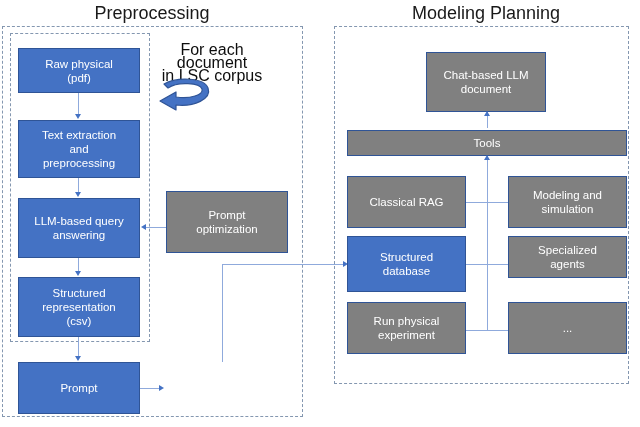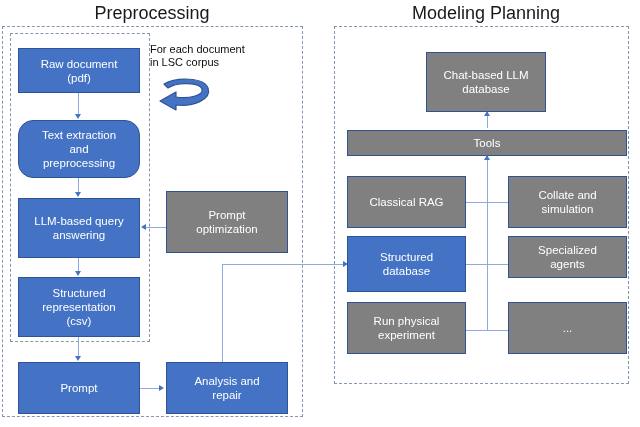--- a/index.html
+++ b/index.html
@@ -89,24 +89,24 @@
   }
   .arrowhead.right {
     border-top: 3.5px solid transparent;
     border-bottom: 3.5px solid transparent;
     border-left: 5px solid #4472C4;
   }
 
   
   .loop-label {
     position: absolute;
-    font-size: 11px;
+    font-size: 16px;
     line-height: 13px;
     color: #0d0d0d;
-    text-align: left;
+    text-align: center;
     white-space: pre-line;
   }
   .loop-arrow { position: absolute; }
 </style>
 </head>
 <body>
 
 <div id="canvas">
 
   <div class="panel-title" style="left:28px; top:2px; width:248px;">Preprocessing</div>
@@ -121,27 +121,27 @@
 in LSC corpus</div>
 
   <div class="loop-arrow" style="left:146px; top:74px;">
     <svg width="70" height="40" viewBox="0 0 70 40" xmlns="http://www.w3.org/2000/svg">
       <path d="M18 10 C 30 3, 58 3, 62 14 C 66 25, 48 33, 30 31
                L30 36 L14 27 L30 18 L30 23
                C 44 25, 58 21, 56 15 C 54 9, 32 7, 22 14 Z" fill="#4472C4" stroke="#2F5496" stroke-width="1.2" stroke-linejoin="round"></path>
     </svg>
   </div>
 
-  <div class="box blue" style="left:18px; top:48px; width:122px; height:45px;">Raw document
+  <div class="box blue" style="left:18px; top:48px; width:122px; height:45px;">Raw physical
 (pdf)</div>
 
   <div class="conn v" style="left:78px; top:93px; height:22px;"></div>
   <div class="arrowhead down" style="left:75px; top:114px;"></div>
 
-  <div class="box blue" style="left:18px; top:120px; width:122px; height:58px;border-radius:15px;">Text extraction
+  <div class="box blue" style="left:18px; top:120px; width:122px; height:58px;">Text extraction
 and
 preprocessing</div>
 
   <div class="conn v" style="left:78px; top:178px; height:15px;"></div>
   <div class="arrowhead down" style="left:75px; top:192px;"></div>
 
   <div class="box blue" style="left:18px; top:198px; width:122px; height:60px;">LLM-based query
 answering</div>
 
   <div class="conn v" style="left:78px; top:258px; height:14px;"></div>
@@ -158,42 +158,40 @@
 
   <div class="box gray" style="left:166px; top:191px; width:122px; height:62px;">Prompt
 optimization</div>
 
   <div class="conn h" style="left:146px; top:227px; width:20px;"></div>
   <div class="arrowhead left" style="left:141px; top:224px;"></div>
 
   <div class="conn h" style="left:140px; top:388px; width:20px;"></div>
   <div class="arrowhead right" style="left:159px; top:385px;"></div>
 
-  <div class="box blue" style="left:166px; top:362px; width:122px; height:52px;">Analysis and
-repair</div>
 
   <div class="conn v" style="left:222px; top:264px; height:98px;"></div>
   <div class="conn h" style="left:222px; top:264px; width:123px;"></div>
   <div class="arrowhead right" style="left:343px; top:261px;"></div>
 
   <div class="panel" style="left:334px; top:26px; width:295px; height:358px;"></div>
 
   <div class="box gray" style="left:426px; top:52px; width:120px; height:60px;">Chat-based LLM
-database</div>
+document</div>
 
   <div class="conn v" style="left:487px; top:112px; height:16px;"></div>
   <div class="arrowhead up" style="left:484px; top:111px;"></div>
 
   <div class="box gray" style="left:347px; top:130px; width:280px; height:26px;">Tools</div>
 
   <div class="conn v" style="left:487px; top:156px; height:174px;"></div>
   <div class="arrowhead up" style="left:484px; top:155px;"></div>
 
   <div class="box gray" style="left:347px; top:176px; width:119px; height:52px;">Classical RAG</div>
-  <div class="box gray" style="left:508px; top:176px; width:119px; height:52px;">Collate and
+  <div class="box gray" style="left:508px; top:176px; width:119px; height:52px;">Modeling and
 simulation</div>
   <div class="conn h" style="left:466px; top:202px; width:42px;"></div>
 
   <div class="box blue" style="left:347px; top:236px; width:119px; height:56px;">Structured
 database</div>
   <div class="box gray" style="left:508px; top:236px; width:119px; height:42px;">Specialized
 agents</div>
   <div class="conn h" style="left:466px; top:264px; width:42px;"></div>
 
   <div class="box gray" style="left:347px; top:302px; width:119px; height:52px;">Run physical

